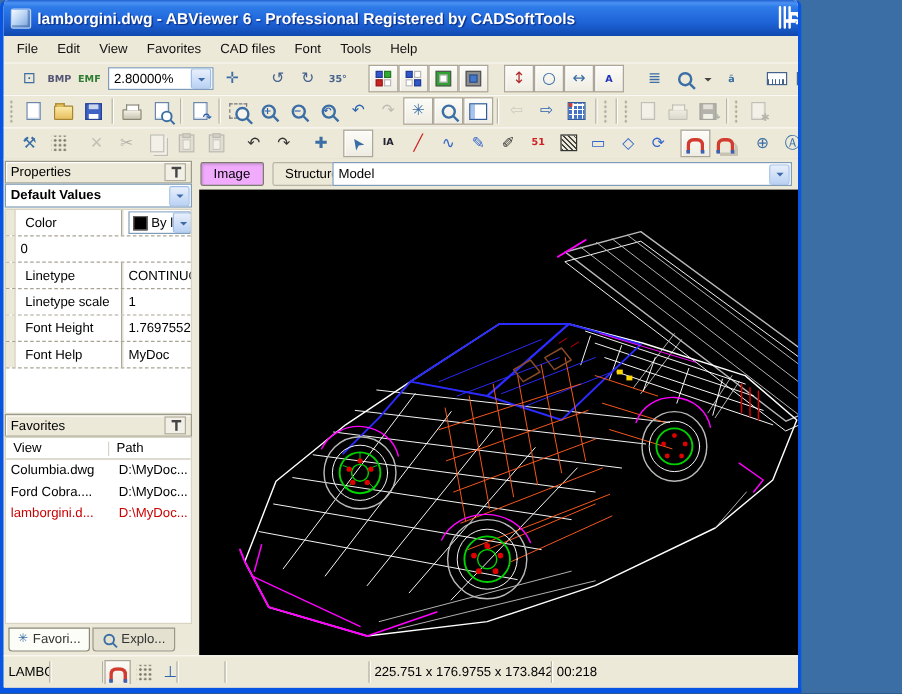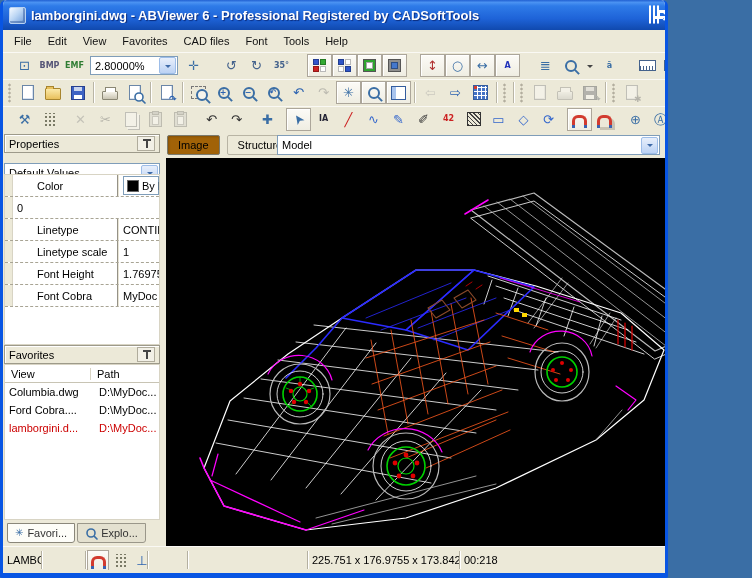--- a/index.html
+++ b/index.html
@@ -75,46 +75,46 @@
   .icpanel{width:13px;height:12px;border:1px solid #335C9E;display:inline-block;background:linear-gradient(90deg,#A8C4EE 0 4px,#fff 4px);}
   .icpin{position:relative;width:9px;height:9px;display:inline-block;}
   .icpin::before{content:"";position:absolute;left:4px;top:1px;width:2px;height:8px;background:#444;}
   .icpin::after{content:"";position:absolute;left:1px;top:0;width:8px;height:2px;background:#444;}
   
   .content{position:absolute;left:0;right:0;top:132px;bottom:26px;background:#ECE9D8;}
   .leftpanel{position:absolute;left:0;top:0;width:158px;bottom:0;}
   .pcap{position:absolute;left:1px;right:1px;height:17px;border:1px solid #9D9A8A;box-shadow:inset 1px 1px 0 #fff;display:flex;align-items:center;padding:0 4px;background:#ECE9D8;font-size:11px;}
   .pinbtn{margin-left:auto;width:16px;height:13px;border:1px solid #B0AC9C;display:flex;align-items:center;justify-content:center;background:#F2F0E6;}
   #props-cap{top:2px;} #fav-cap{top:213px;}
-  .preset{position:absolute;left:1px;right:1px;top:31px;height:20px;}
+  .preset{position:absolute;left:1px;right:1px;top:21px;height:20px;font-weight:bold;}
   .preset .tbcombo{width:100%;margin:0;height:20px;}
   .props-body{position:absolute;left:1px;right:1px;top:42px;height:171px;background:#fff;border:1px solid #D8D4C4;box-sizing:border-box;overflow:hidden;}
   .prow{display:flex;height:21px;border-bottom:1px dashed #A8A494;font-size:11px;align-items:center;}
   .pgut{width:7px;align-self:stretch;background:#ECE9D8;border-right:1px solid #D8D4C4;flex:none;}
-  .plab{width:80px;align-self:stretch;display:flex;align-items:center;padding-left:24px;border-right:2px groove #E8E4D4;flex:none;text-align:center;}
+  .plab{width:80px;align-self:stretch;display:flex;align-items:center;padding-left:8px;border-right:2px groove #E8E4D4;flex:none;text-align:center;}
   .pval{flex:1;padding:0 2px 0 4px;overflow:hidden;white-space:nowrap;display:flex;align-items:center;}
   .colcombo{display:flex;align-items:center;border:1px solid #7F9DB9;background:#fff;height:17px;width:100%;}
   .swatch{width:10px;height:10px;margin:0 3px;border:1px solid #666;flex:none;}
   .fav-body{position:absolute;left:1px;right:1px;top:232px;height:156px;background:#fff;border:1px solid #D8D4C4;box-sizing:border-box;overflow:hidden;}
   .fhead{display:flex;height:17px;border-bottom:1px solid #C8C4B4;align-items:center;font-size:11px;}
   .fh1{width:86px;padding-left:6px;border-right:1px solid #D8D4C4;box-sizing:border-box;}
   .fh2{flex:1;padding-left:6px;}
   .frow{display:flex;height:18px;align-items:center;font-size:11px;white-space:nowrap;}
   .fc1{width:86px;padding-left:4px;overflow:hidden;flex:none;} .fc2{flex:1;padding-left:4px;overflow:hidden;}
   .frow.active{color:#CC0000;}
   .ptabs{position:absolute;left:0;right:0;top:390px;height:25px;display:flex;align-items:flex-start;padding:1px 0 0 4px;}
   .ptab{display:flex;align-items:center;gap:4px;padding:2px 7px;height:20px;box-sizing:border-box;font-size:11px;
     border:1px solid #9A978A;border-radius:0 0 3px 3px;background:#E4E1D0;margin-right:2px;color:#333;}
   .ptab.active{background:#FDFDF8;border-color:#8A877A;}
   .ptab .icmag{transform:scale(.8);}
   
   .main{position:absolute;left:161px;right:0;top:0;bottom:0;}
   .tabrow{position:absolute;left:0;right:0;top:0;height:26px;display:flex;align-items:center;padding-left:3px;}
   .mtab{padding:3px 10px;font-size:11px;border:1px solid #B8B4A4;border-radius:2px;margin-right:7px;background:#ECE9D8;}
-  .mtab.active{border-color:#7A7A6E;box-shadow:inset 1px 1px 2px rgba(0,0,0,.18);background:#a16207;}
+  .mtab.active{border-color:#7A7A6E;box-shadow:inset 1px 1px 2px rgba(0,0,0,.18);background:#f0abfc;}
   .modelcombo{position:absolute;left:113px;right:5px;top:3px;height:20px;}
   .modelcombo .tbcombo{width:100%;margin:0;height:20px;}
   .canvas{position:absolute;left:2px;top:26px;width:563px;bottom:0;background:#000;}
   .vscroll{position:absolute;left:565px;width:17px;top:26px;bottom:0;background:#F2F1EC;border-left:1px solid #DDD9CC;box-sizing:border-box;}
   .sbtn{position:absolute;left:0;width:16px;height:17px;border:1px solid #9CB8E4;border-radius:2px;box-sizing:border-box;
     background:linear-gradient(#FDFEFF,#C6D8F6);display:flex;align-items:center;justify-content:center;}
   .sbtn.up{top:0;} .sbtn.down{bottom:0;}
   .sbtn.up::after{content:"";border:4px solid transparent;border-bottom-color:#4A6890;margin-bottom:4px;}
   .sbtn.down::after{content:"";border:4px solid transparent;border-top-color:#4A6890;margin-top:4px;}
   .sthumb{position:absolute;left:0;top:110px;width:16px;height:24px;border:1px solid #9CB8E4;border-radius:2px;box-sizing:border-box;
@@ -393,21 +393,21 @@
       <span class="tbtn">
         <span class="gl" style="color: rgb(51, 102, 204);">∿</span>
       </span>
       <span class="tbtn">
         <span class="gl" style="color: rgb(51, 102, 204);">✎</span>
       </span>
       <span class="tbtn">
         <span class="gl" style="color: rgb(51, 51, 51);">✐</span>
       </span>
       <span class="tbtn">
-        <span class="tt" style="color: rgb(204, 34, 34);">42</span>
+        <span class="tt" style="color: rgb(204, 34, 34);">51</span>
       </span>
       <span class="tbtn">
         <span class="ichatch"></span>
       </span>
       <span class="tbtn">
         <span class="gl" style="color: rgb(51, 102, 204);">▭</span>
       </span>
       <span class="tbtn">
         <span class="gl" style="color: rgb(51, 102, 204);">◇</span>
       </span>
@@ -471,21 +471,21 @@
             <span class="plab">Linetype scale</span>
             <span class="pval">1</span>
           </div>
           <div class="prow">
             <span class="pgut"></span>
             <span class="plab">Font Height</span>
             <span class="pval">1.76975526</span>
           </div>
           <div class="prow">
             <span class="pgut"></span>
-            <span class="plab">Font Cobra</span>
+            <span class="plab">Font Help</span>
             <span class="pval">MyDoc</span>
           </div>
         </div>
 
       <div class="pcap" id="fav-cap">
         <span>Favorites</span>
         <span class="pinbtn">
             <span class="icpin"></span>
           </span>
       </div>

